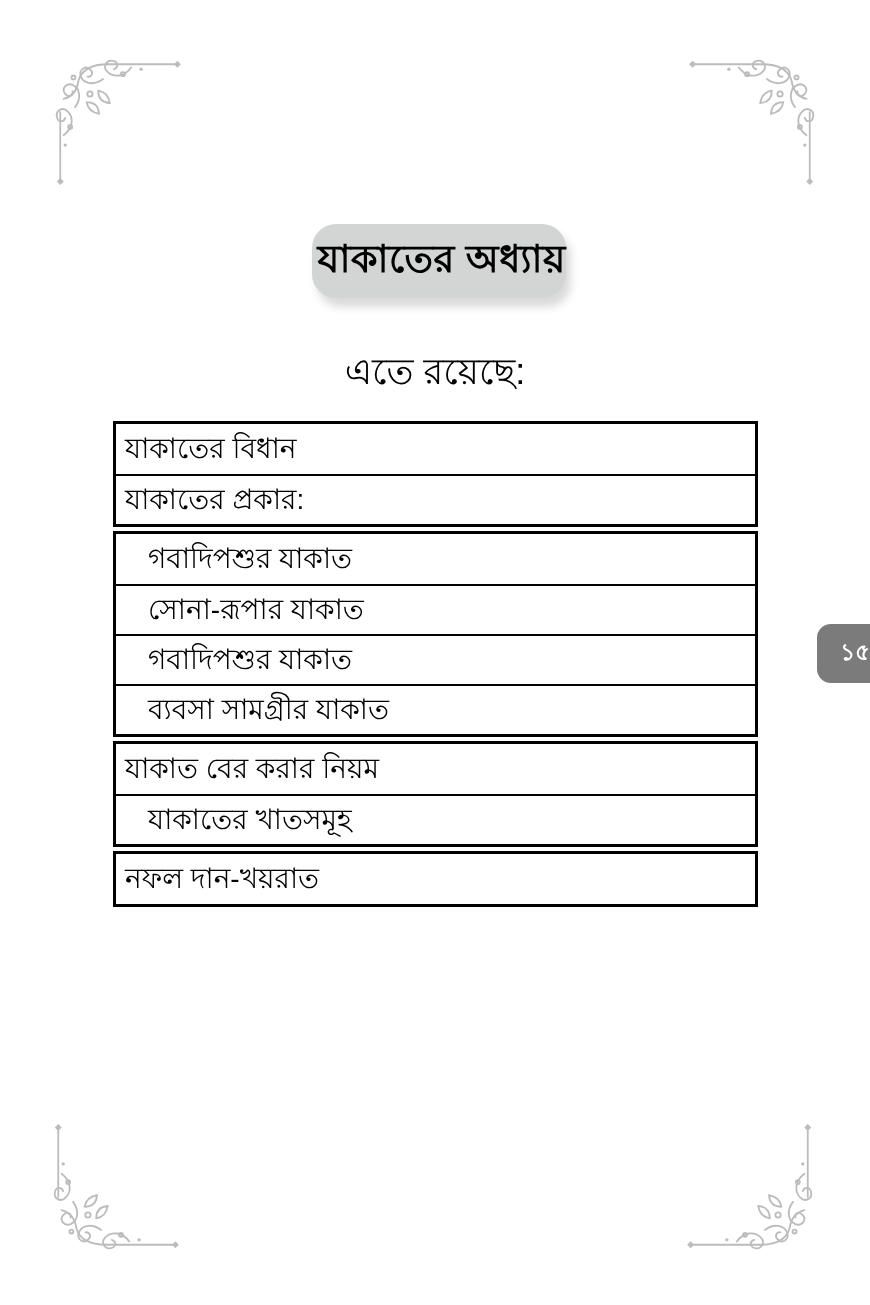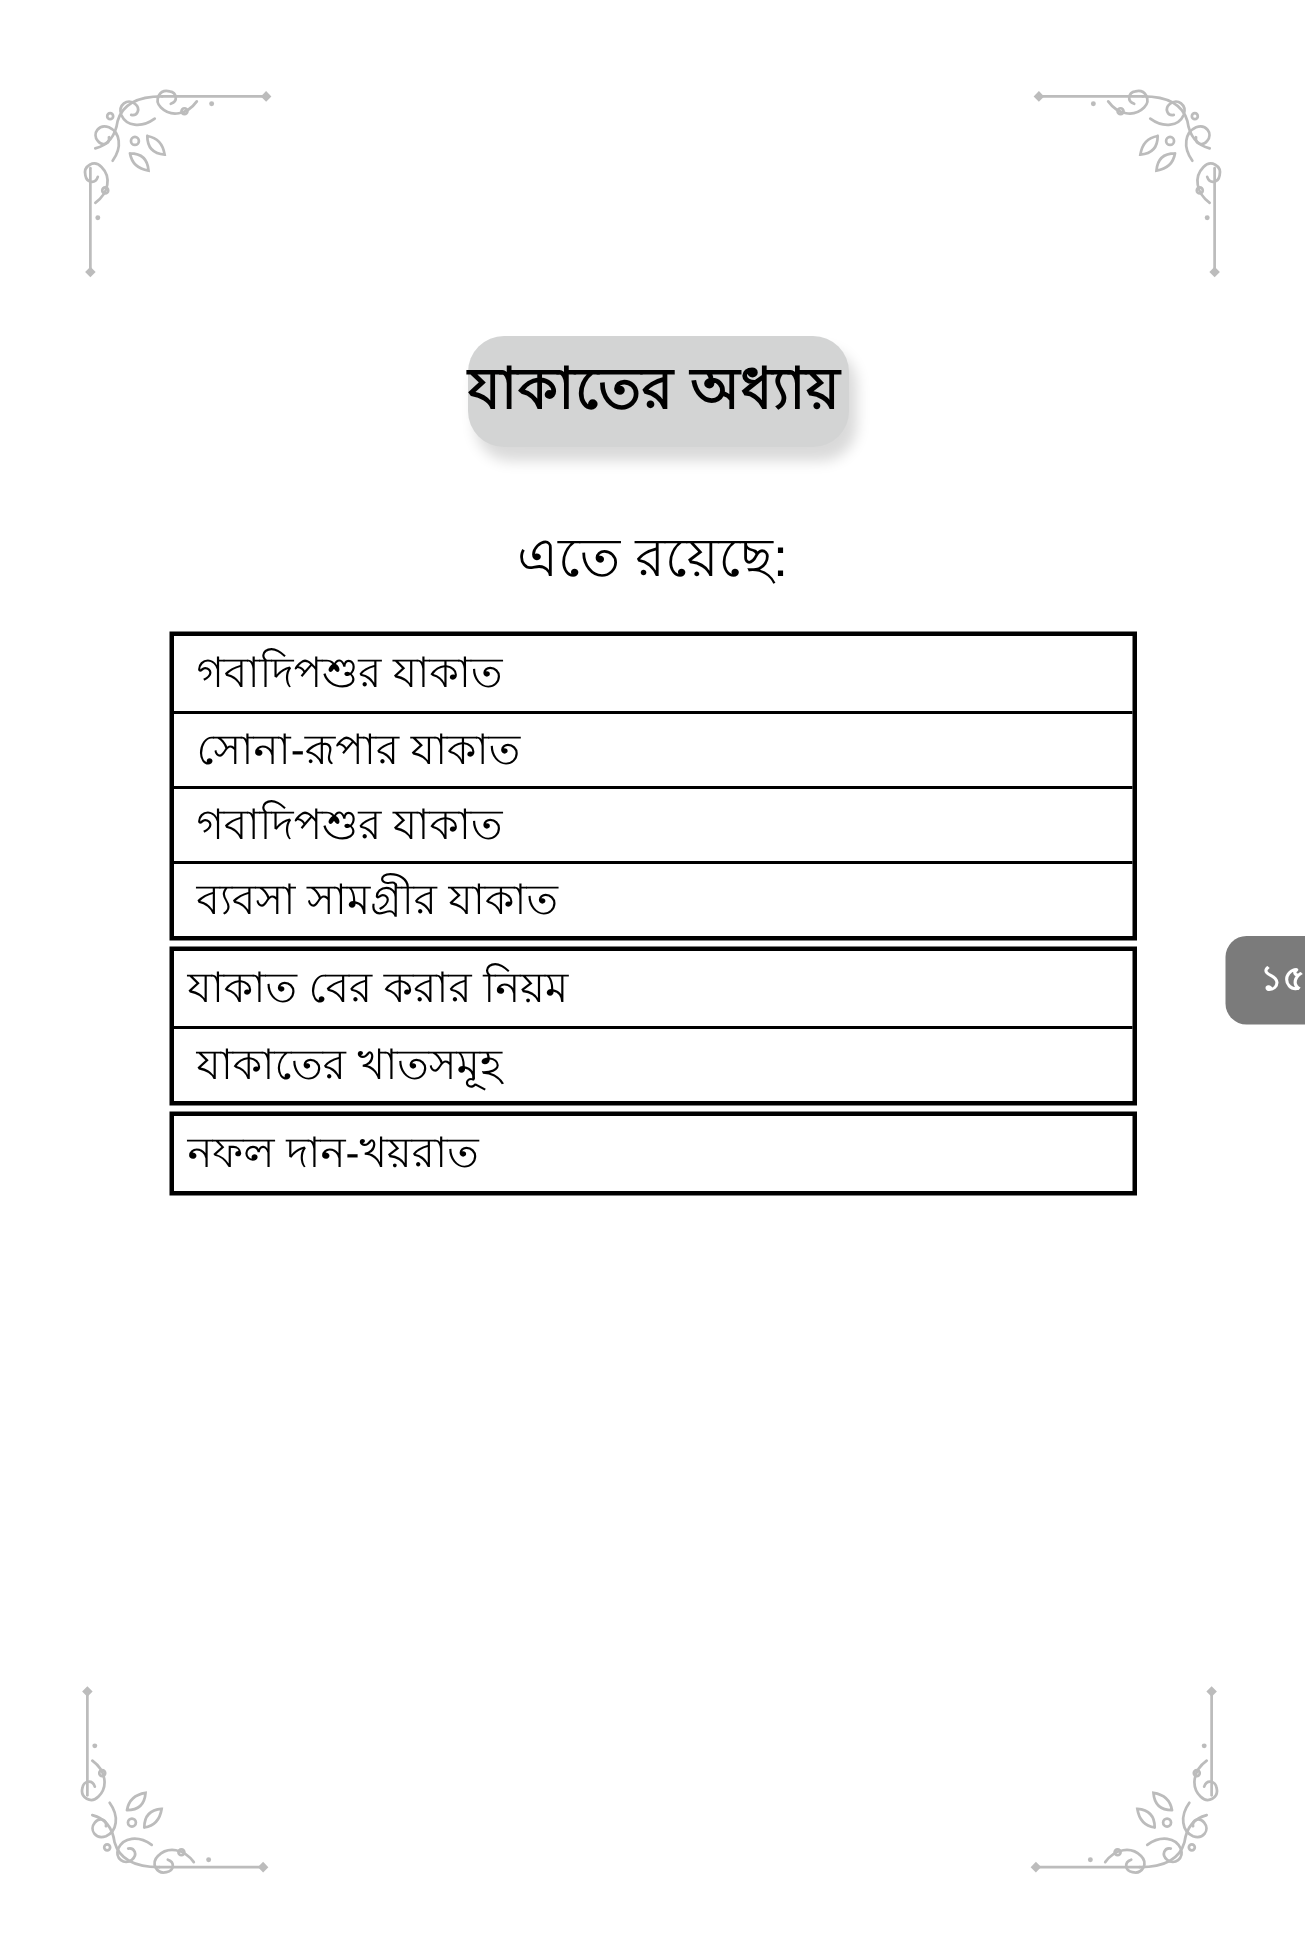--- a/index.html
+++ b/index.html
@@ -28,21 +28,21 @@
   .ornament.bl{left:50px;bottom:52px;transform:scaleY(-1);}
   .ornament.br{right:54px;bottom:52px;transform:scale(-1,-1);}
 
   
   .title-pill{
     position:absolute;
     left:312px;top:224px;
     width:254px;height:74px;
     background:var(--pill-bg);
     border-radius:24px;
-    display:flex;align-items:center;justify-content:flex-start;
+    display:flex;align-items:center;justify-content:flex-end;
     font-size:38px;font-weight:bold;
     box-shadow:5px 9px 9px rgba(0,0,0,0.15);
     letter-spacing:0.5px;
   }
 
   
   .subtitle{
     position:absolute;
     left:0;top:344px;width:100%;
     text-align:center;
@@ -61,21 +61,21 @@
   }
   .toc-group + .toc-group{margin-top:4px;}
   .toc-row{
     height:50px;
     display:flex;align-items:center;
     padding-left:9px;
     font-size:28px;
     line-height:1;
   }
   .toc-row + .toc-row{border-top:2px solid var(--border);}
-  .toc-row.indent{padding-left:15px;}
+  .toc-row.indent{padding-left:32px;}
 
   
   .page-tab{
     position:absolute;
     right:0;top:624px;
     width:53px;height:59px;
     background:var(--tab-bg);
     color:var(--tab-text);
     border-radius:14px 0 0 14px;
     display:flex;align-items:center;justify-content:flex-end;
@@ -125,20 +125,28 @@
     </svg>
 
   <div class="title-pill">
     <span>যাকাতের অধ্যায়</span>
   </div>
 
   <div class="subtitle">এতে রয়েছে:</div>
 
   <div class="toc-table">
       <div class="toc-group">
+        <div class="toc-row">
+          <span>যাকাতের বিধান</span>
+        </div>
+        <div class="toc-row">
+          <span>যাকাতের প্রকার:</span>
+        </div>
+      </div>
+      <div class="toc-group">
         <div class="toc-row indent">
           <span>গবাদিপশুর যাকাত</span>
         </div>
         <div class="toc-row indent">
           <span>সোনা-রূপার যাকাত</span>
         </div>
         <div class="toc-row indent">
           <span>গবাদিপশুর যাকাত</span>
         </div>
         <div class="toc-row indent">

